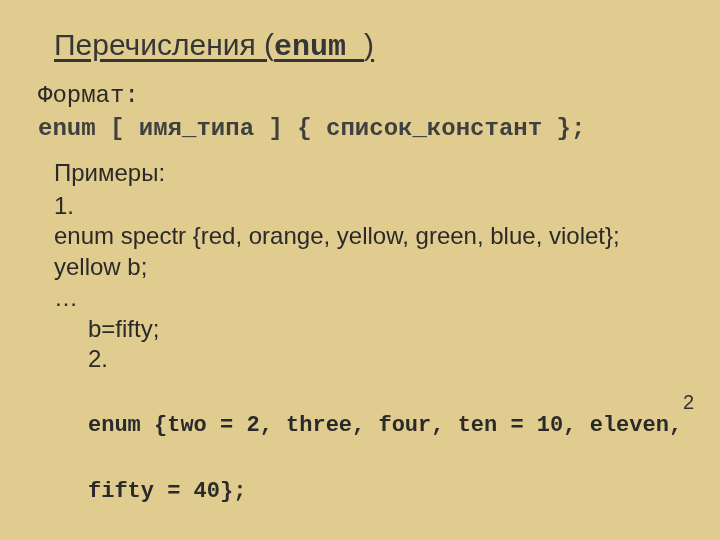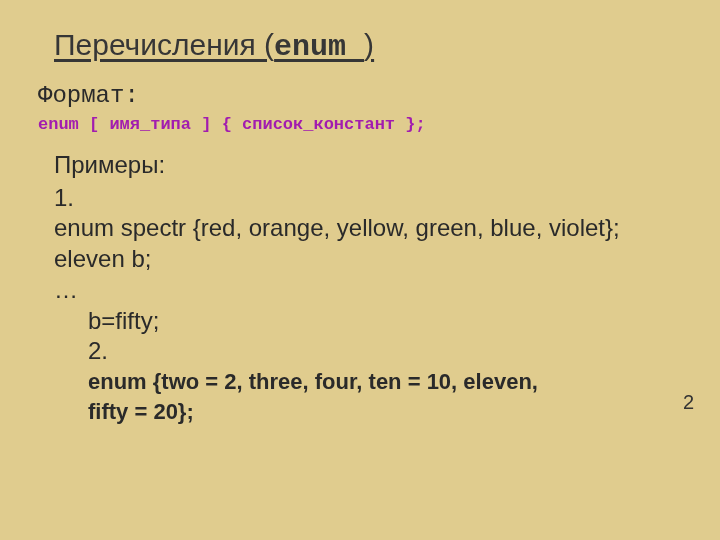--- a/index.html
+++ b/index.html
@@ -36,44 +36,45 @@
   .format-label {
     font-family: "Courier New", monospace;
     font-weight: normal;
     font-size: 24px;
     margin-left: -16px;
     margin-bottom: 6px;
   }
   .format-code {
     font-family: "Courier New", monospace;
     font-weight: bold;
-    font-size: 17px;
-    color: #a21caf;
+    font-size: 24px;
+    color: #404040;
     margin-left: -16px;
     margin-bottom: 16px;
     white-space: nowrap;
   }
   .examples {
     font-size: 24px;
     line-height: 1.28;
   }
   .examples .hdr {
     margin-bottom: 2px;
   }
   .examples .line {
     white-space: nowrap;
   }
   .indent {
     margin-left: 34px;
   }
   .mono {
-    font-family: Liberation Sans, sans-serif;
+    font-family: Liberation Mono, monospace;
     font-weight: bold;
     font-size: 22px;
     line-height: 1.35;
+    margin-top: 36px;
   }
   .page-num {
     position: absolute;
     right: 26px;
     bottom: 18px;
     font-size: 20px;
     color: #333;
   }
 </style>
 </head>
@@ -85,22 +86,22 @@
     <span>Перечисления (</span><span class="kw">enum </span><span>)</span>
   </div>
 
   <div class="format-label">Формат:</div>
   <div class="format-code">enum [ имя_типа ] { список_констант };</div>
 
   <div class="examples">
     <div class="hdr">Примеры:</div>
     <div class="line">1.</div>
     <div class="line">enum spectr {red, orange, yellow, green, blue, violet};</div>
-    <div class="line">eleven b;</div>
+    <div class="line">yellow b;</div>
     <div class="line">…</div>
     <div class="line indent">b=fifty;</div>
     <div class="line indent">2.</div>
     <div class="line indent mono">enum {two = 2, three, four, ten = 10, eleven,</div>
-    <div class="line indent mono">fifty = 20};</div>
+    <div class="line indent mono">fifty = 40};</div>
   </div>
 
   <div class="page-num">2</div>
 </div>
 
 </body></html>

